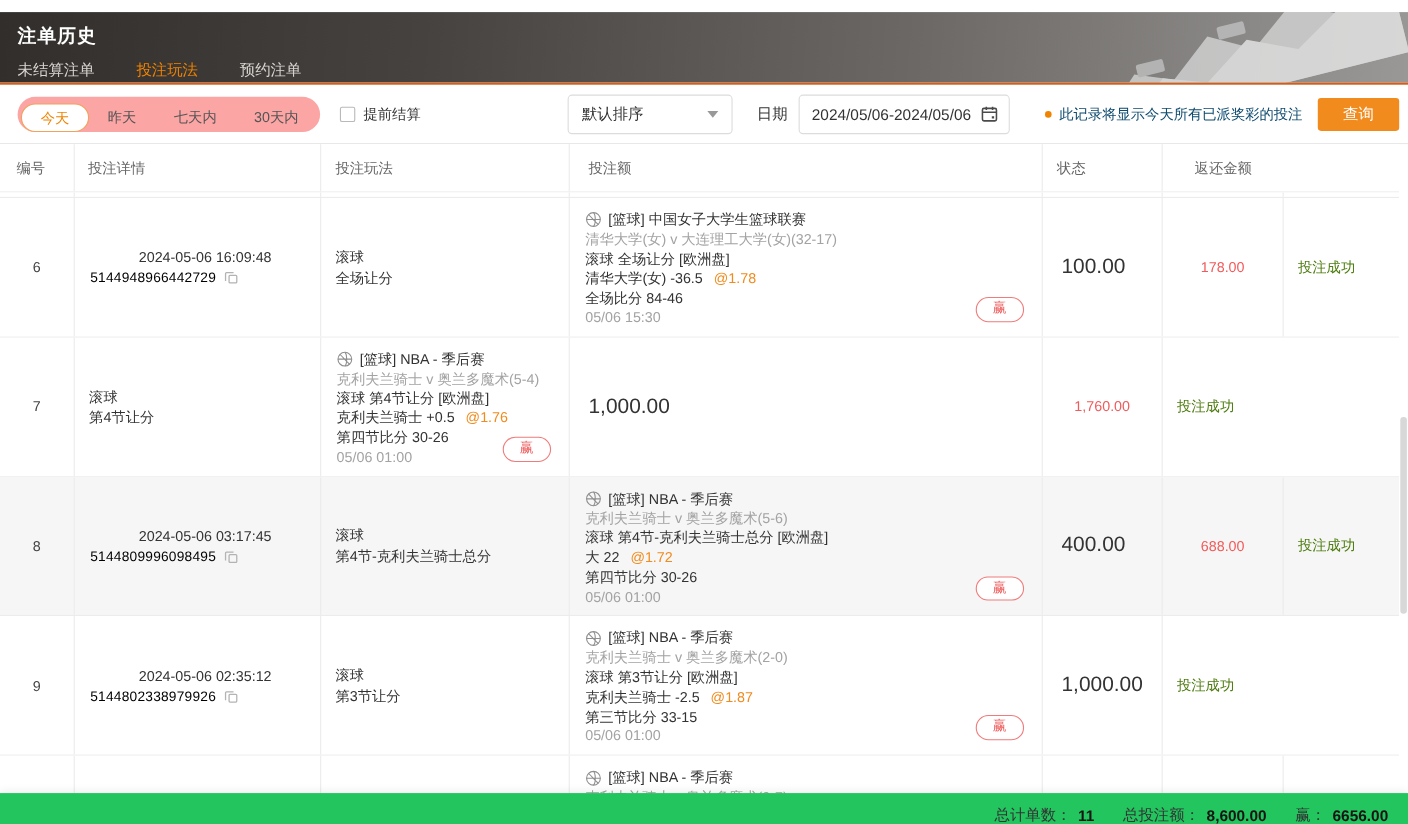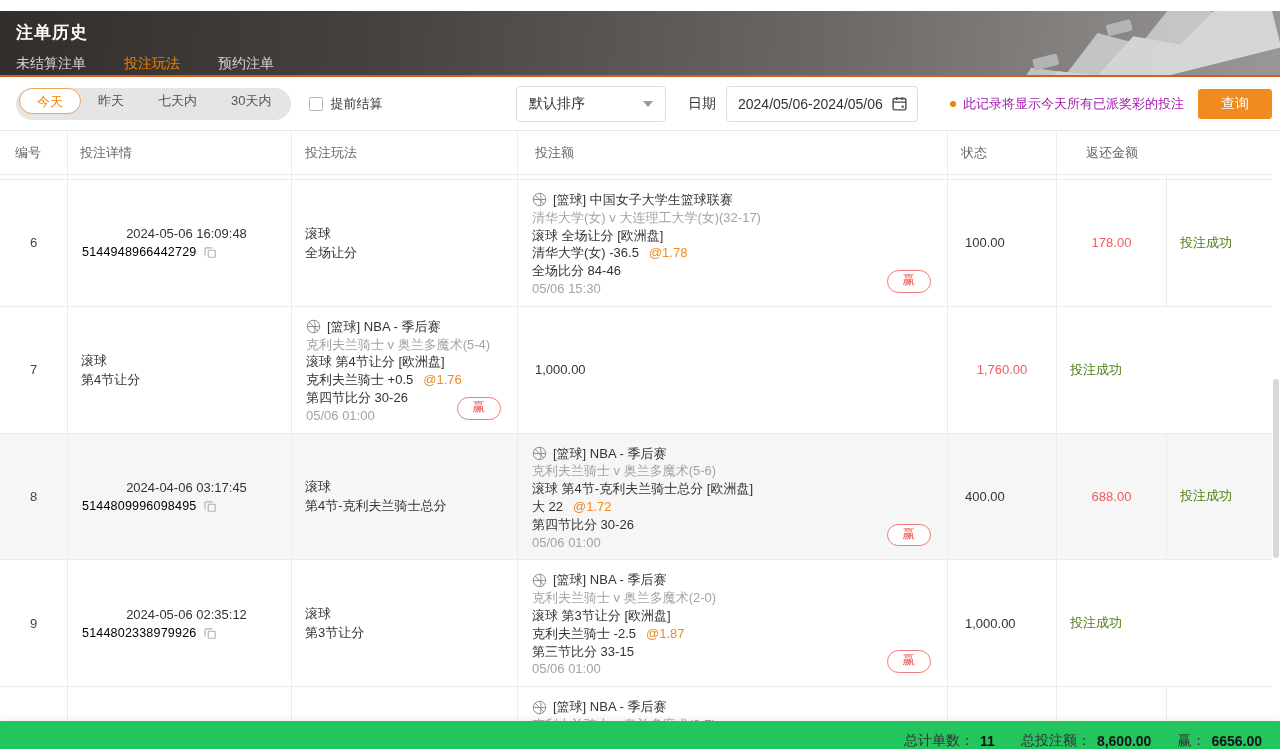--- a/index.html
+++ b/index.html
@@ -13,32 +13,32 @@
     border-bottom:2px solid #cf5f1d; }
   .hdr-deco { position:absolute; right:0; top:0; height:100%; pointer-events:none; opacity:.85; }
   .hdr-title { position:relative; color:#fff; font-size:17px; font-weight:700; padding:10px 16px 0; letter-spacing:1px; }
   .tabs { position:relative; display:flex; gap:38px; padding:0 16px; margin-top:11px; }
   .tab { position:relative; font-size:14px; color:#d9d5d1; padding-bottom:10px; cursor:pointer; }
   .tab.active { color:#f08300; }
   .tab.active::after { content:""; position:absolute; left:-8px; right:-8px; bottom:0; height:4px; background:#f08300; }
 
   
   .filterbar { display:flex; align-items:center; height:54px; padding:0 8px 0 16px; border-bottom:1px solid #e8e8e8; }
-  .pills { display:flex; align-items:flex-start; background:#e5e5e5; border-radius:17px; height:32px; padding:0 3px; }
+  .pills { display:flex; align-items:flex-end; background:#fca5a5; border-radius:17px; height:32px; padding:0 3px; }
   .pill { font-size:13px; color:#555; padding:0 17px; height:26px; line-height:26px; border-radius:14px; cursor:pointer; white-space:nowrap; }
   .pill.selected { background:#fff; border:1px solid #f0a35c; color:#f08300; }
   .chk-wrap { display:flex; align-items:center; margin-left:18px; cursor:pointer; }
   .chk { width:14px; height:14px; border:1px solid #b9b9b9; border-radius:2px; background:#fff; }
   .chk-label { font-size:13px; color:#333; margin-left:7px; }
   .f-right { margin-left:auto; display:flex; align-items:center; }
   .select { width:150px; height:36px; border:1px solid #dcdcdc; border-radius:4px; display:flex; align-items:center; justify-content:space-between; padding:0 12px; font-size:14px; color:#333; cursor:pointer; background:#fff; }
   .caret { width:0; height:0; border-left:5px solid transparent; border-right:5px solid transparent; border-top:6px solid #999; }
   .date-label { font-size:14px; color:#333; margin:0 10px 0 22px; }
   .date-input { width:192px; height:36px; border:1px solid #dcdcdc; border-radius:4px; display:flex; align-items:center; justify-content:space-between; padding:0 9px 0 11px; font-size:14px; color:#333; background:#fff; cursor:text; }
-  .notice { display:flex; align-items:center; margin-left:32px; color:#a21caf; font-size:13px; white-space:nowrap; }
+  .notice { display:flex; align-items:center; margin-left:32px; color:#0c4a6e; font-size:13px; white-space:nowrap; }
   .dot { width:6px; height:6px; border-radius:50%; background:#f08300; margin-right:7px; }
   .btn-search { margin-left:14px; width:74px; height:30px; background:#f28b1e; border:none; border-radius:3px; color:#fff; font-size:14px; cursor:pointer; font-family:inherit; }
 
   
   .tablewrap { position:relative; width:1272px; }
   .trow { display:grid; grid-template-columns:68px 224px 226px 430px 109px 110px auto; border-bottom:1px solid #ececec; min-height:119px; background:#fff; }
   .trow.highlight { background:#f6f6f6; }
   .thead { min-height:44px; }
   .thead .tcell { display:flex; align-items:center; font-size:13px; color:#666; }
   .sliver { min-height:5px; }
@@ -52,21 +52,21 @@
   .bet-id-line { display:flex; align-items:center; }
   .bet-id { font-size:12.5px; color:#000000; letter-spacing:.2px; }
   .copy { margin-left:7px; display:inline-flex; cursor:pointer; }
   .cell-play { display:flex; flex-direction:column; justify-content:center; padding-left:13px; font-size:13px; color:#333; line-height:19px; }
   .cell-opt { position:relative; padding:11px 14px 8px; font-size:13px; line-height:17.8px; color:#333; }
   .thead .cell-opt { padding:0 0 0 34px; }
   .opt-line1 { display:flex; align-items:center; gap:6px; }
   .opt-teams, .opt-time { color:#a3a3a3; }
   .odds { color:#f08b1e; margin-left:10px; }
   .badge { position:absolute; right:16px; bottom:13px; border:1px solid #ef7b7b; color:#ee5a5a; background:#fff; border-radius:12px; padding:1px 15px 2px; font-size:12.5px; }
-  .cell-stake { display:flex; align-items:center; padding-left:17px; font-size:13px; color:#333; }
+  .cell-stake { display:flex; align-items:center; padding-left:17px; font-size:19px; color:#333; }
   .thead .cell-stake { padding-left:17px; }
   .cell-payout { display:flex; align-items:center; justify-content:center; font-size:13px; color:#f15b5b; }
   .thead .cell-payout { color:#666; }
   .cell-status { display:flex; align-items:center; padding-left:13px; font-size:13px; color:#4d7c0f; }
 
   
   .totbar { position:absolute; left:0; right:0; bottom:0; height:39px; background:#22c55e; box-shadow:0 -2px 8px rgba(0,0,0,.07); display:flex; align-items:center; justify-content:flex-end; padding-right:18px; z-index:6; }
   .tot-group { display:flex; align-items:center; margin-left:26px; font-size:14px; color:#333; }
   .tot-val { font-weight:700; color:#141414; margin-left:6px; }
 
@@ -219,21 +219,21 @@
       <div class="badge">赢</div>
     </div>
     <div class="tcell cell-stake">1,000.00</div>
     <div class="tcell cell-payout">1,760.00</div>
     <div class="tcell cell-status">投注成功</div>
   </div>
 
   <div class="trow highlight">
     <div class="tcell cell-no">8</div>
     <div class="tcell cell-detail">
-      <div class="bet-time">2024-04-06 03:17:45</div>
+      <div class="bet-time">2024-05-06 03:17:45</div>
       <div class="bet-id-line">
         <span class="bet-id">5144809996098495</span>
         <span class="copy">
           <svg width="14" height="14" viewBox="0 0 24 24" fill="none" stroke="#b3b3b3" stroke-width="2">
             <rect x="9" y="9" width="12" height="12" rx="1.5"></rect>
             <path d="M16 5H5a1.5 1.5 0 0 0-1.5 1.5V18"></path>
           </svg>
         </span>
       </div>
     </div>

